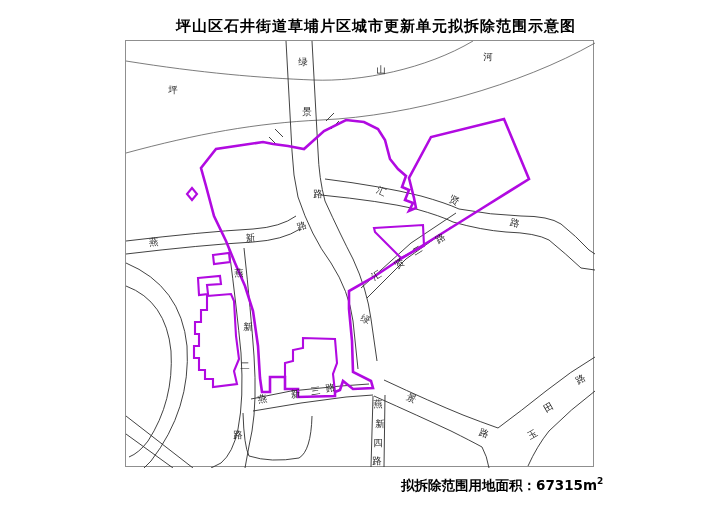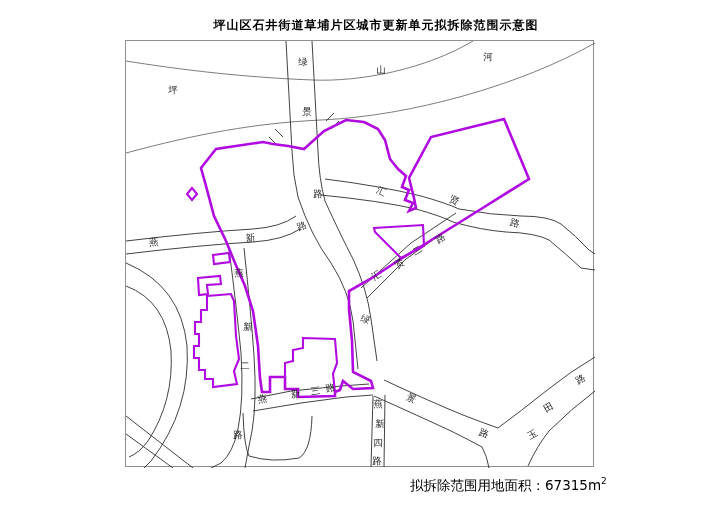--- a/index.html
+++ b/index.html
@@ -1,23 +1,23 @@
 <!DOCTYPE html>
 <html><head>
 <meta charset="utf-8">
 <style>
   html,body{margin:0;padding:0;background:#ffffff;}
   body{width:720px;height:509px;position:relative;overflow:hidden;
        font-family:"DejaVu Sans","Liberation Sans",sans-serif;}
   .title{position:absolute;left:141px;top:17px;width:470px;text-align:center;
-         font-size:12px;font-weight:bold;color:#000;letter-spacing:1px;}
+         font-size:15px;font-weight:bold;color:#000;letter-spacing:1px;}
   .map-frame{position:absolute;left:125px;top:40px;width:469px;height:427px;
              border:1.5px solid #8f8f8f;box-sizing:border-box;background:#fff;}
   .map-frame svg{position:absolute;left:0;top:0;}
-  .footer{position:absolute;left:410px;top:476px;font-size:13.5px;font-weight:normal;color:#000;}
+  .footer{position:absolute;left:401px;top:476px;font-size:13.5px;font-weight:bold;color:#000;}
   .footer sup{font-size:9px;}
 </style>
 </head>
 <body>
 
 <div class="title">坪山区石井街道草埔片区城市更新单元拟拆除范围示意图</div>
 
 <div class="map-frame">
   <svg id="map-svg" width="469" height="427" viewBox="125 40 469 427" xmlns="http://www.w3.org/2000/svg">
       <path d="M125,60 C200,72 260,77 312,79 C360,81 425,68 472,40" fill="none" stroke="#5a5a5a" stroke-width="0.8" stroke-linejoin="miter"></path>

